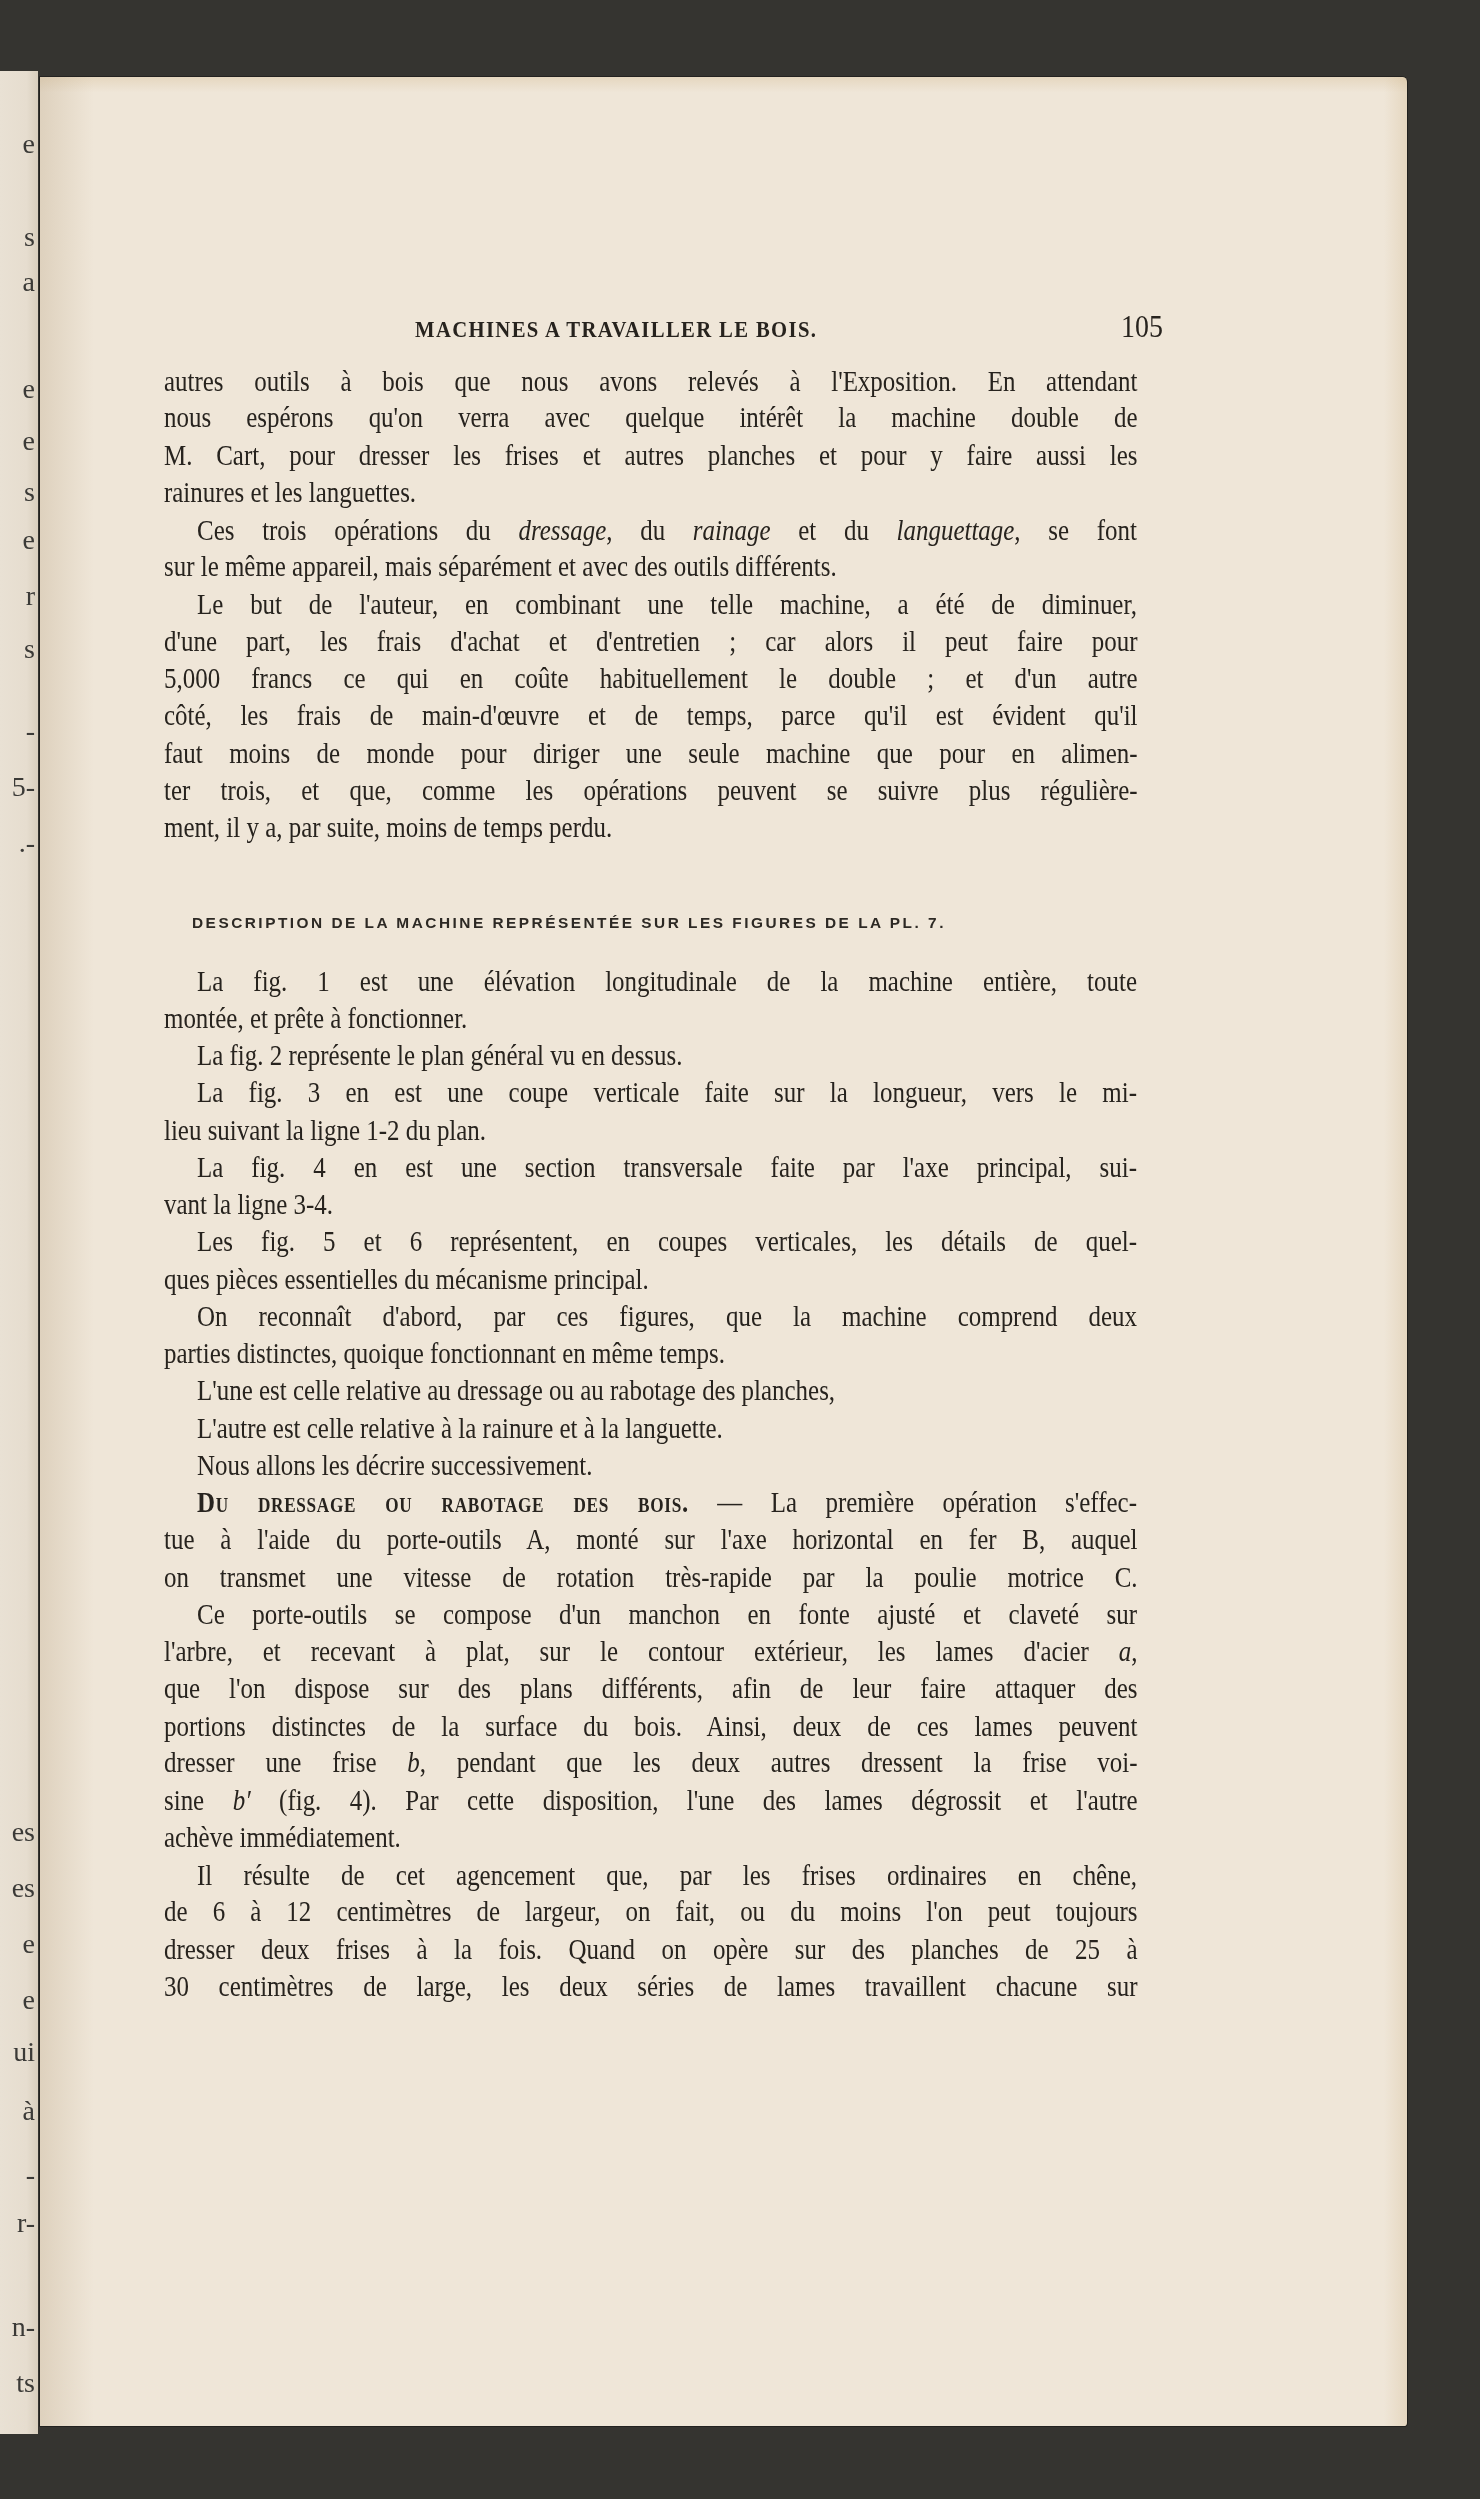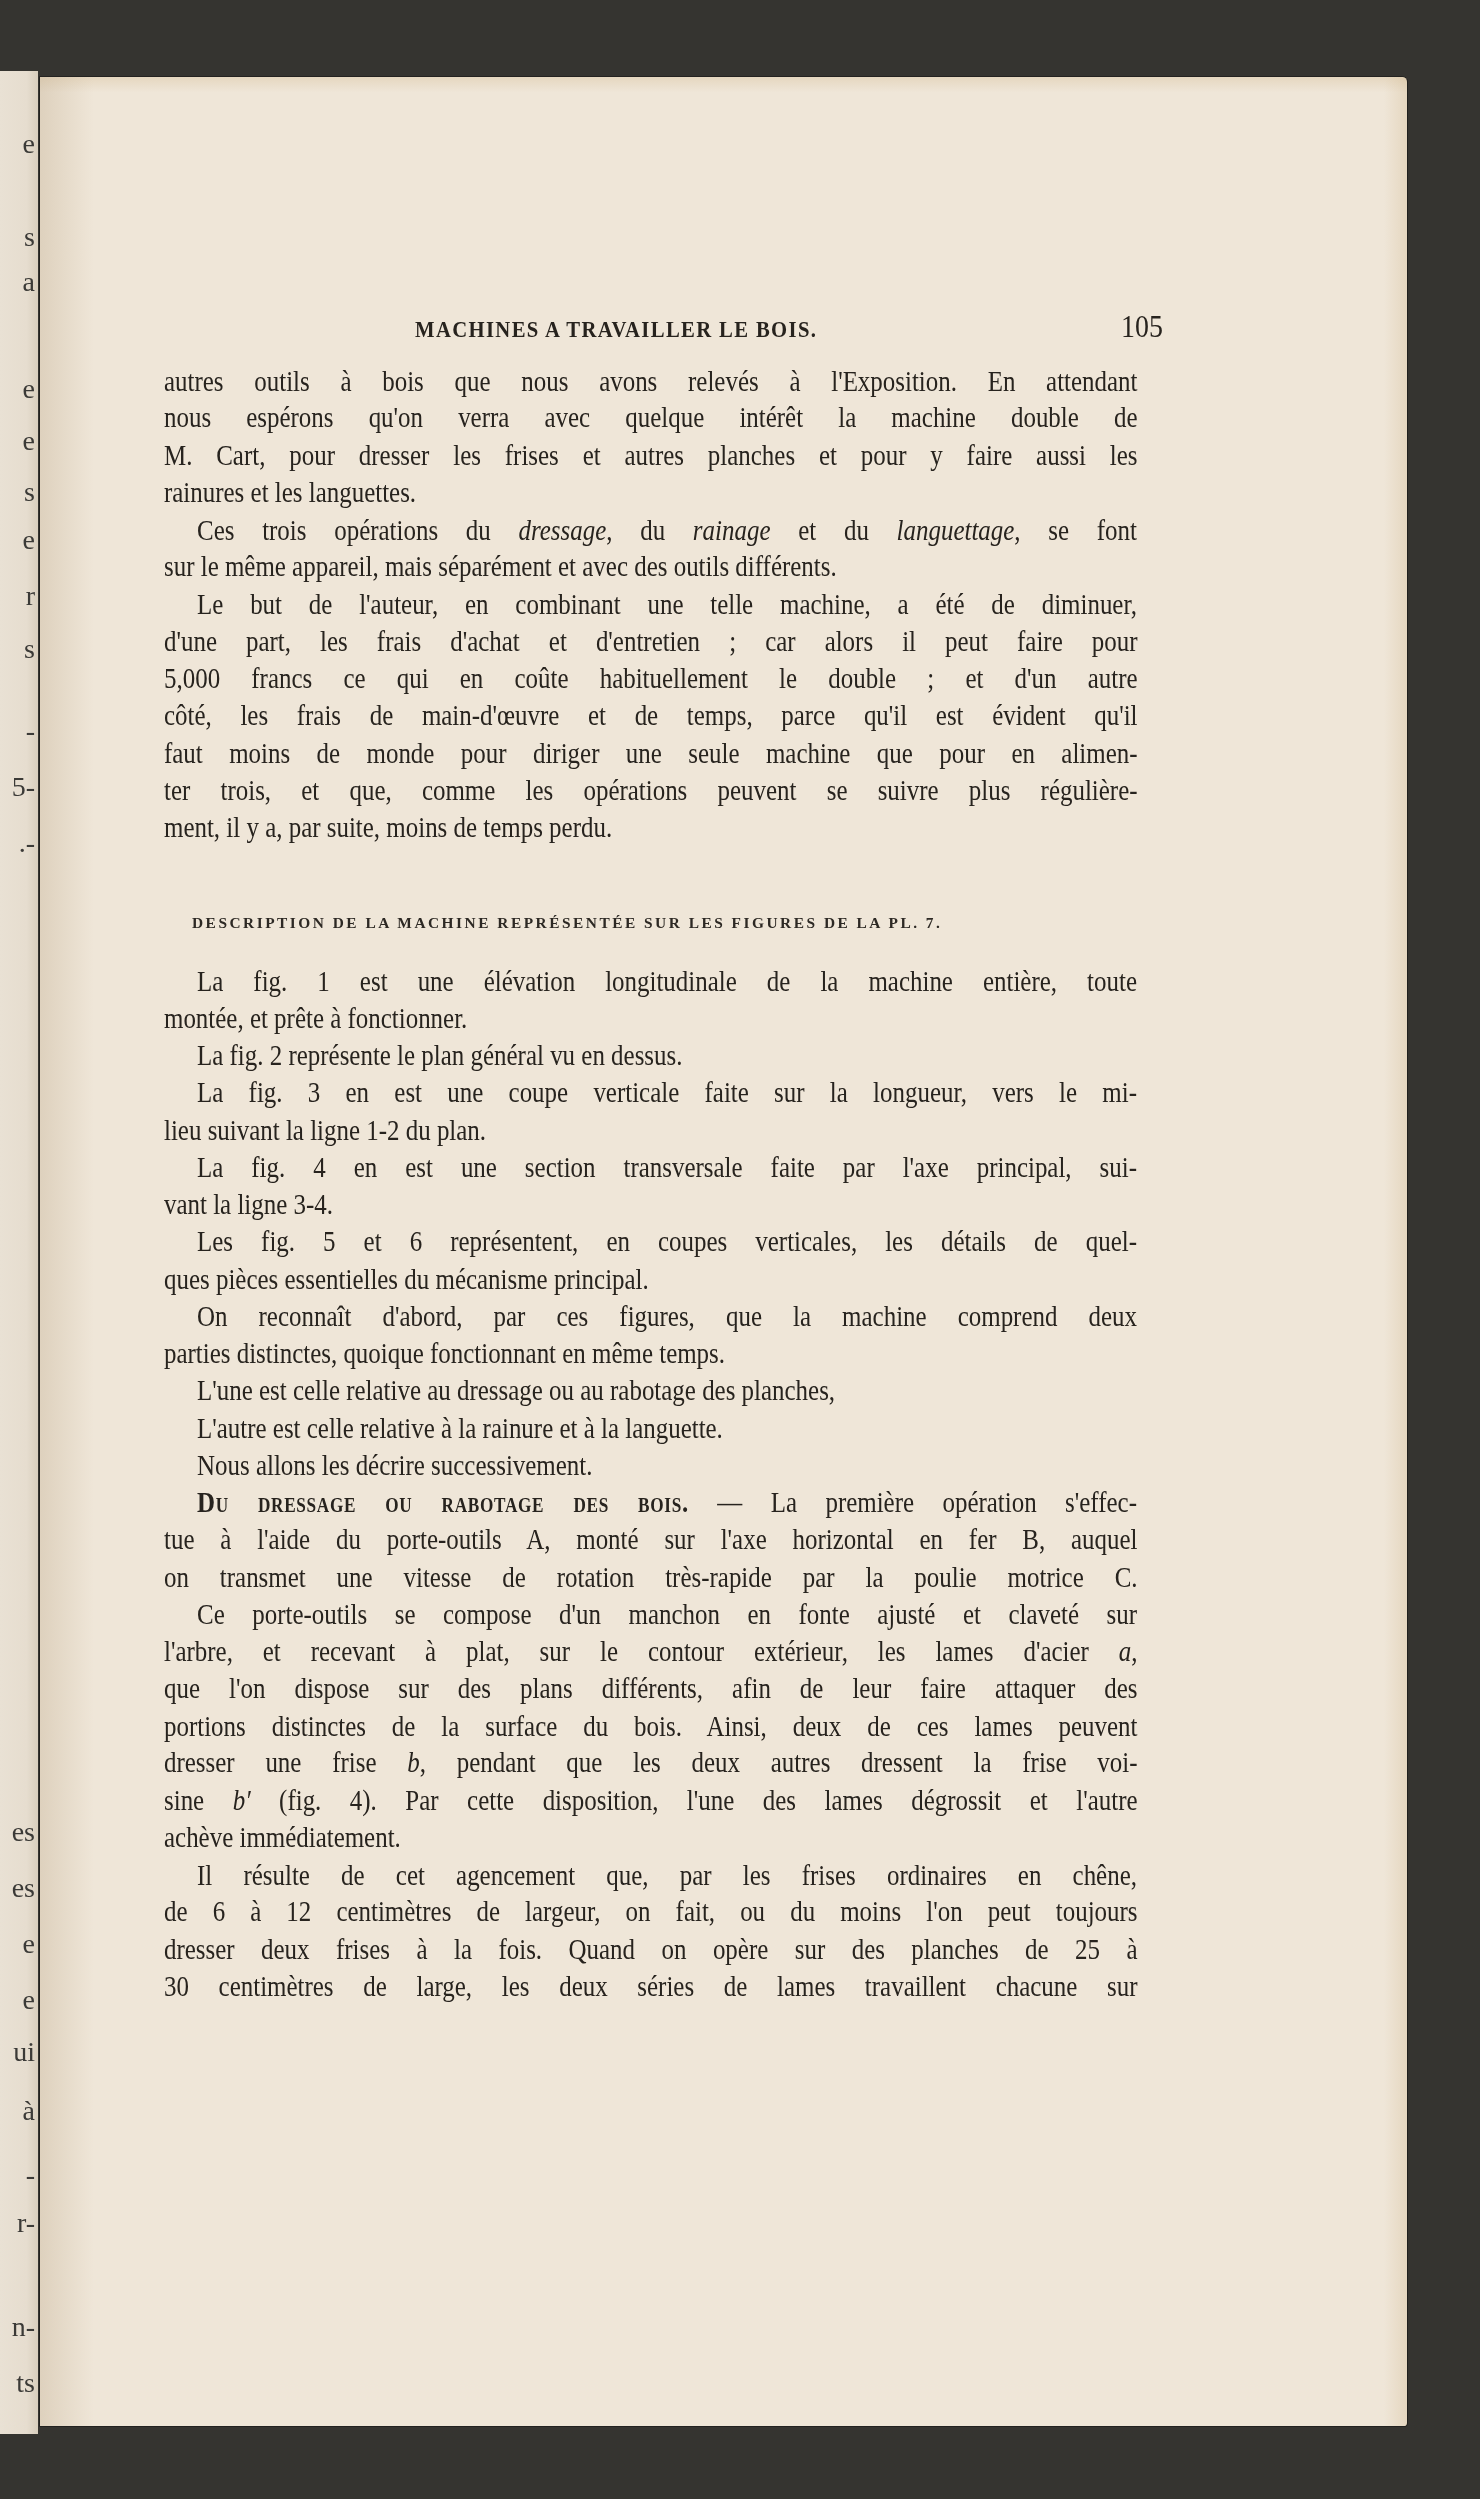--- a/index.html
+++ b/index.html
@@ -38,21 +38,21 @@
     width: 1132px;
   }
   .body-ln.indent { left: 157px; width: 1093px; }
   .body-ln.last { text-align-last: left; }
   .running-head {
     left: 375px; top: 240px; font-size: 23px; font-weight: bold; letter-spacing: 1.5px;
     transform: scaleX(0.9); transform-origin: left top;
   }
   .page-num { left: 1081px; top: 232px; font-size: 31px; transform: scaleX(0.9); transform-origin: left top; }
   .section-head {
-    left: 152px; top: 837px; font-family: Liberation Serif, serif; font-weight: bold;
+    left: 152px; top: 837px; font-family: Liberation Sans, sans-serif; font-weight: bold;
     font-size: 15.4px; letter-spacing: 2.5px; color: #2d2924;
   }
   .sc { font-variant: small-caps; font-weight: bold; letter-spacing: 0.8px; }
   .it { font-style: italic; }
 </style>
 </head>
 <body>
 
 <div class="facing-page">
     <div class="facing-frag" style="top: 59px;">e</div>

